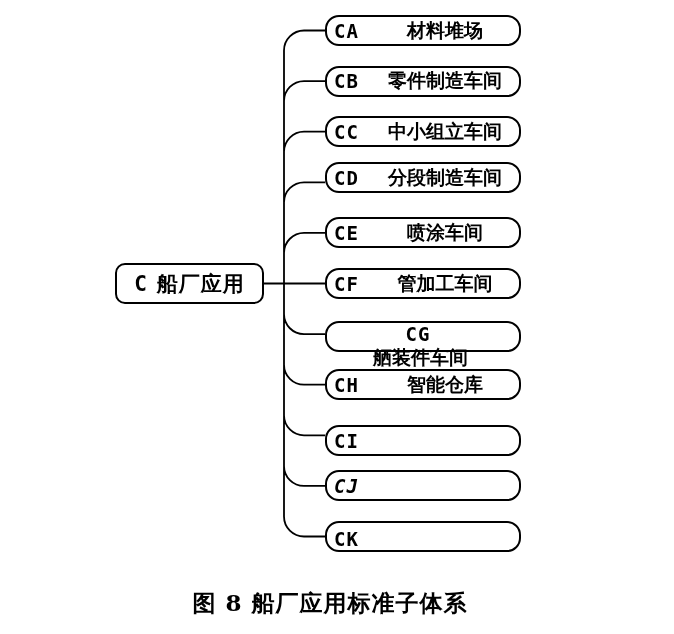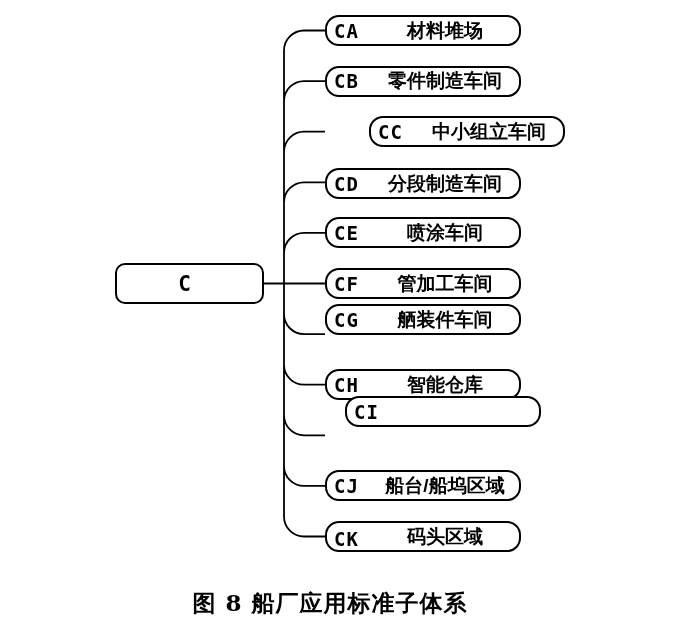--- a/index.html
+++ b/index.html
@@ -66,62 +66,61 @@
 <body>
 
 <div class="canvas">
 
   <svg class="connectors" width="674" height="634">
     <path id="tree-lines" fill="none" stroke-width="1.8" d="M 284 50.5 L 284 516.5 M 264 283.5 L 325 283.5 M 284 50.5 A 20 20 0 0 1 304 30.5 L 325 30.5 M 284 101.1 A 20 20 0 0 1 304 81.1 L 325 81.1 M 284 151.7 A 20 20 0 0 1 304 131.7 L 325 131.7 M 284 202.3 A 20 20 0 0 1 304 182.3 L 325 182.3 M 284 252.9 A 20 20 0 0 1 304 232.9 L 325 232.9 M 284 314.1 A 20 20 0 0 0 304 334.1 L 325 334.1 M 284 364.7 A 20 20 0 0 0 304 384.7 L 325 384.7 M 284 415.3 A 20 20 0 0 0 304 435.3 L 325 435.3 M 284 465.90000000000003 A 20 20 0 0 0 304 485.90000000000003 L 325 485.90000000000003 M 284 516.5 A 20 20 0 0 0 304 536.5 L 325 536.5" stroke="#000000"></path>
   </svg>
 
   <div class="node root-node">
     <span class="code">C</span>
+    <span class="name">船厂应用</span>
   </div>
 
   <div id="children-group">
       <div class="node child-node" style="top: 15px;">
     <span class="code">CA</span>
     <span class="name">材料堆场</span>
   </div>
       <div class="node child-node" style="top: 65.6px;">
     <span class="code">CB</span>
     <span class="name">零件制造车间</span>
   </div>
-      <div class="node child-node" style="top: 116.2px; margin-left: 44px;">
+      <div class="node child-node" style="top: 116.2px;">
     <span class="code">CC</span>
     <span class="name">中小组立车间</span>
   </div>
-      <div class="node child-node" style="top: 168px; justify-content: flex-end;">
+      <div class="node child-node" style="top: 162px; justify-content: flex-end;">
     <span class="code">CD</span>
     <span class="name">分段制造车间</span>
   </div>
       <div class="node child-node" style="top: 217.4px;">
     <span class="code">CE</span>
     <span class="name">喷涂车间</span>
   </div>
       <div class="node child-node" style="top: 268px;">
     <span class="code">CF</span>
     <span class="name">管加工车间</span>
   </div>
-      <div class="node child-node" style="top: 304px;">
+      <div class="node child-node" style="top: 321px; flex-direction: column;">
     <span class="code">CG</span>
     <span class="name">舾装件车间</span>
   </div>
       <div class="node child-node" style="top: 369.2px;">
     <span class="code">CH</span>
     <span class="name">智能仓库</span>
   </div>
-      <div class="node child-node" style="top: 396px; margin-left: 20px;">
+      <div class="node child-node" style="top: 425px;">
     <span class="code">CI</span>
   </div>
-      <div class="node child-node" style="top: 470.4px;">
+      <div class="node child-node" style="top: 470.4px; font-style: italic;">
     <span class="code">CJ</span>
-    <span class="name">船台/船坞区域</span>
   </div>
       <div class="node child-node" style="top: 521px; align-items: flex-end;">
     <span class="code">CK</span>
-    <span class="name">码头区域</span>
   </div>
     </div>
 
   <div class="caption">图 8 船厂应用标准子体系</div>
 </div>
 
 </body></html>

